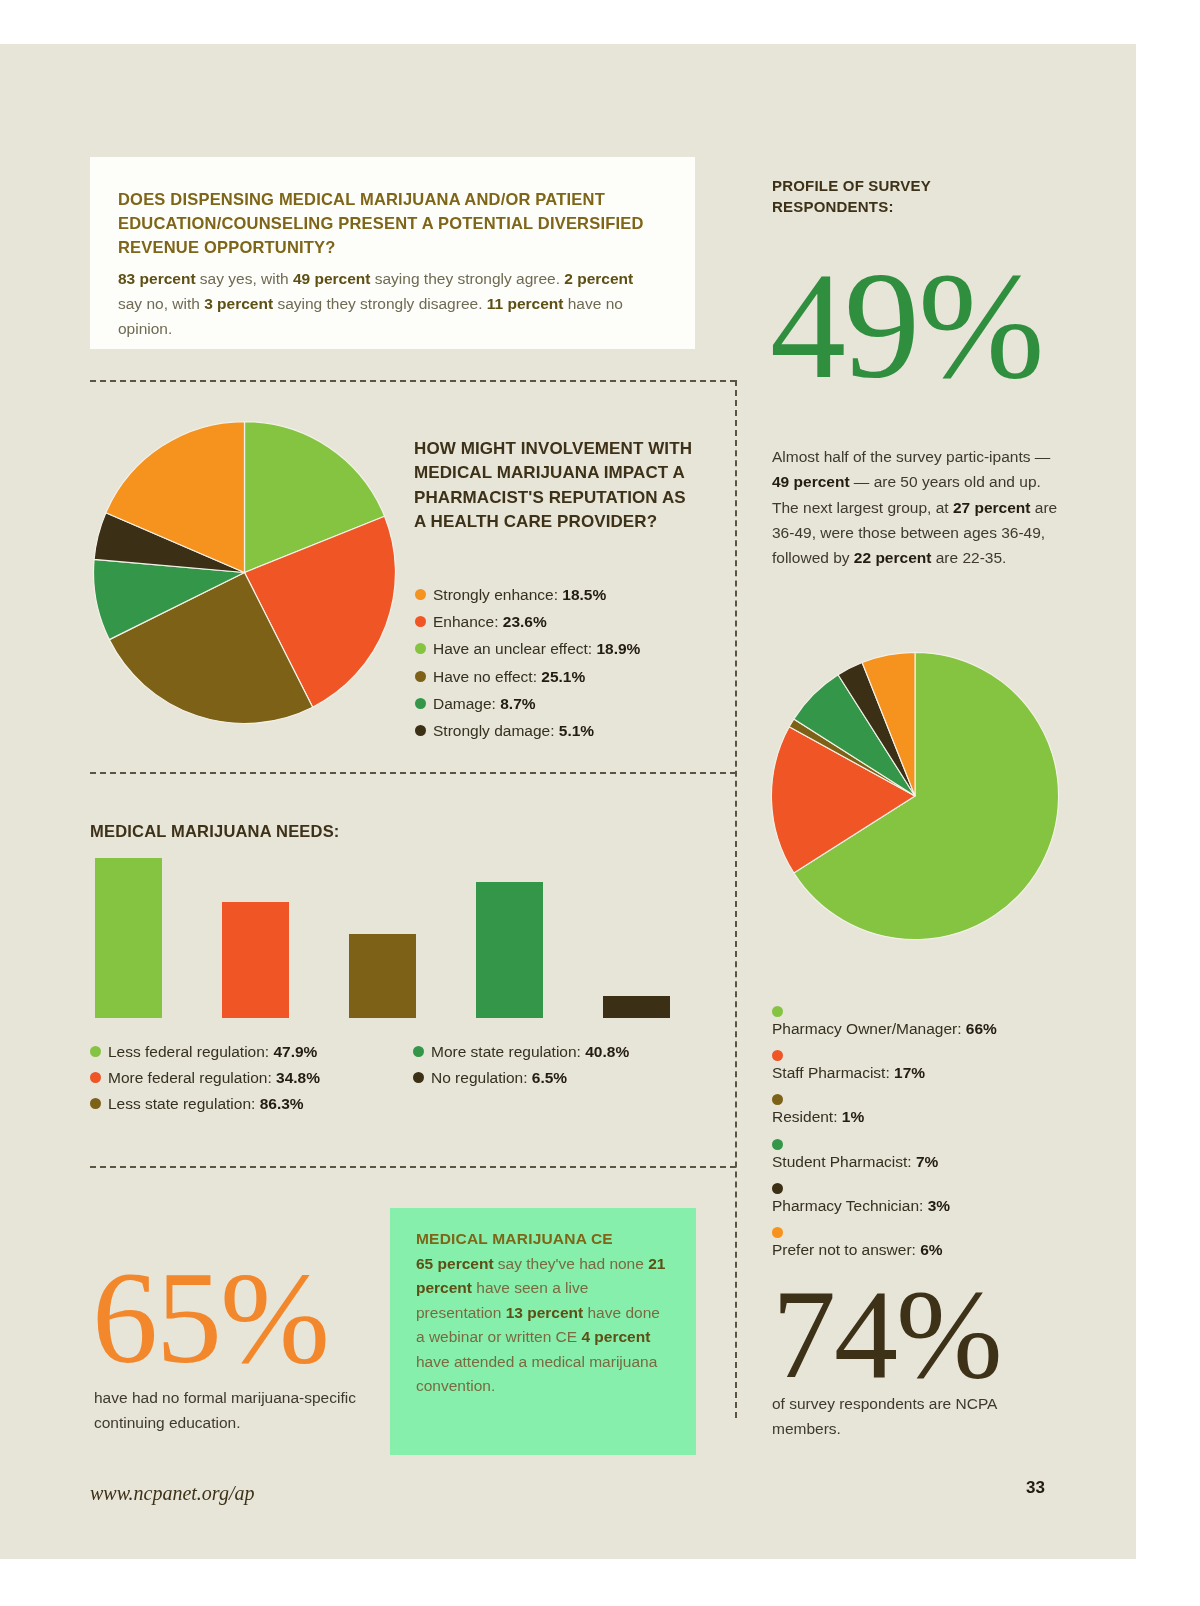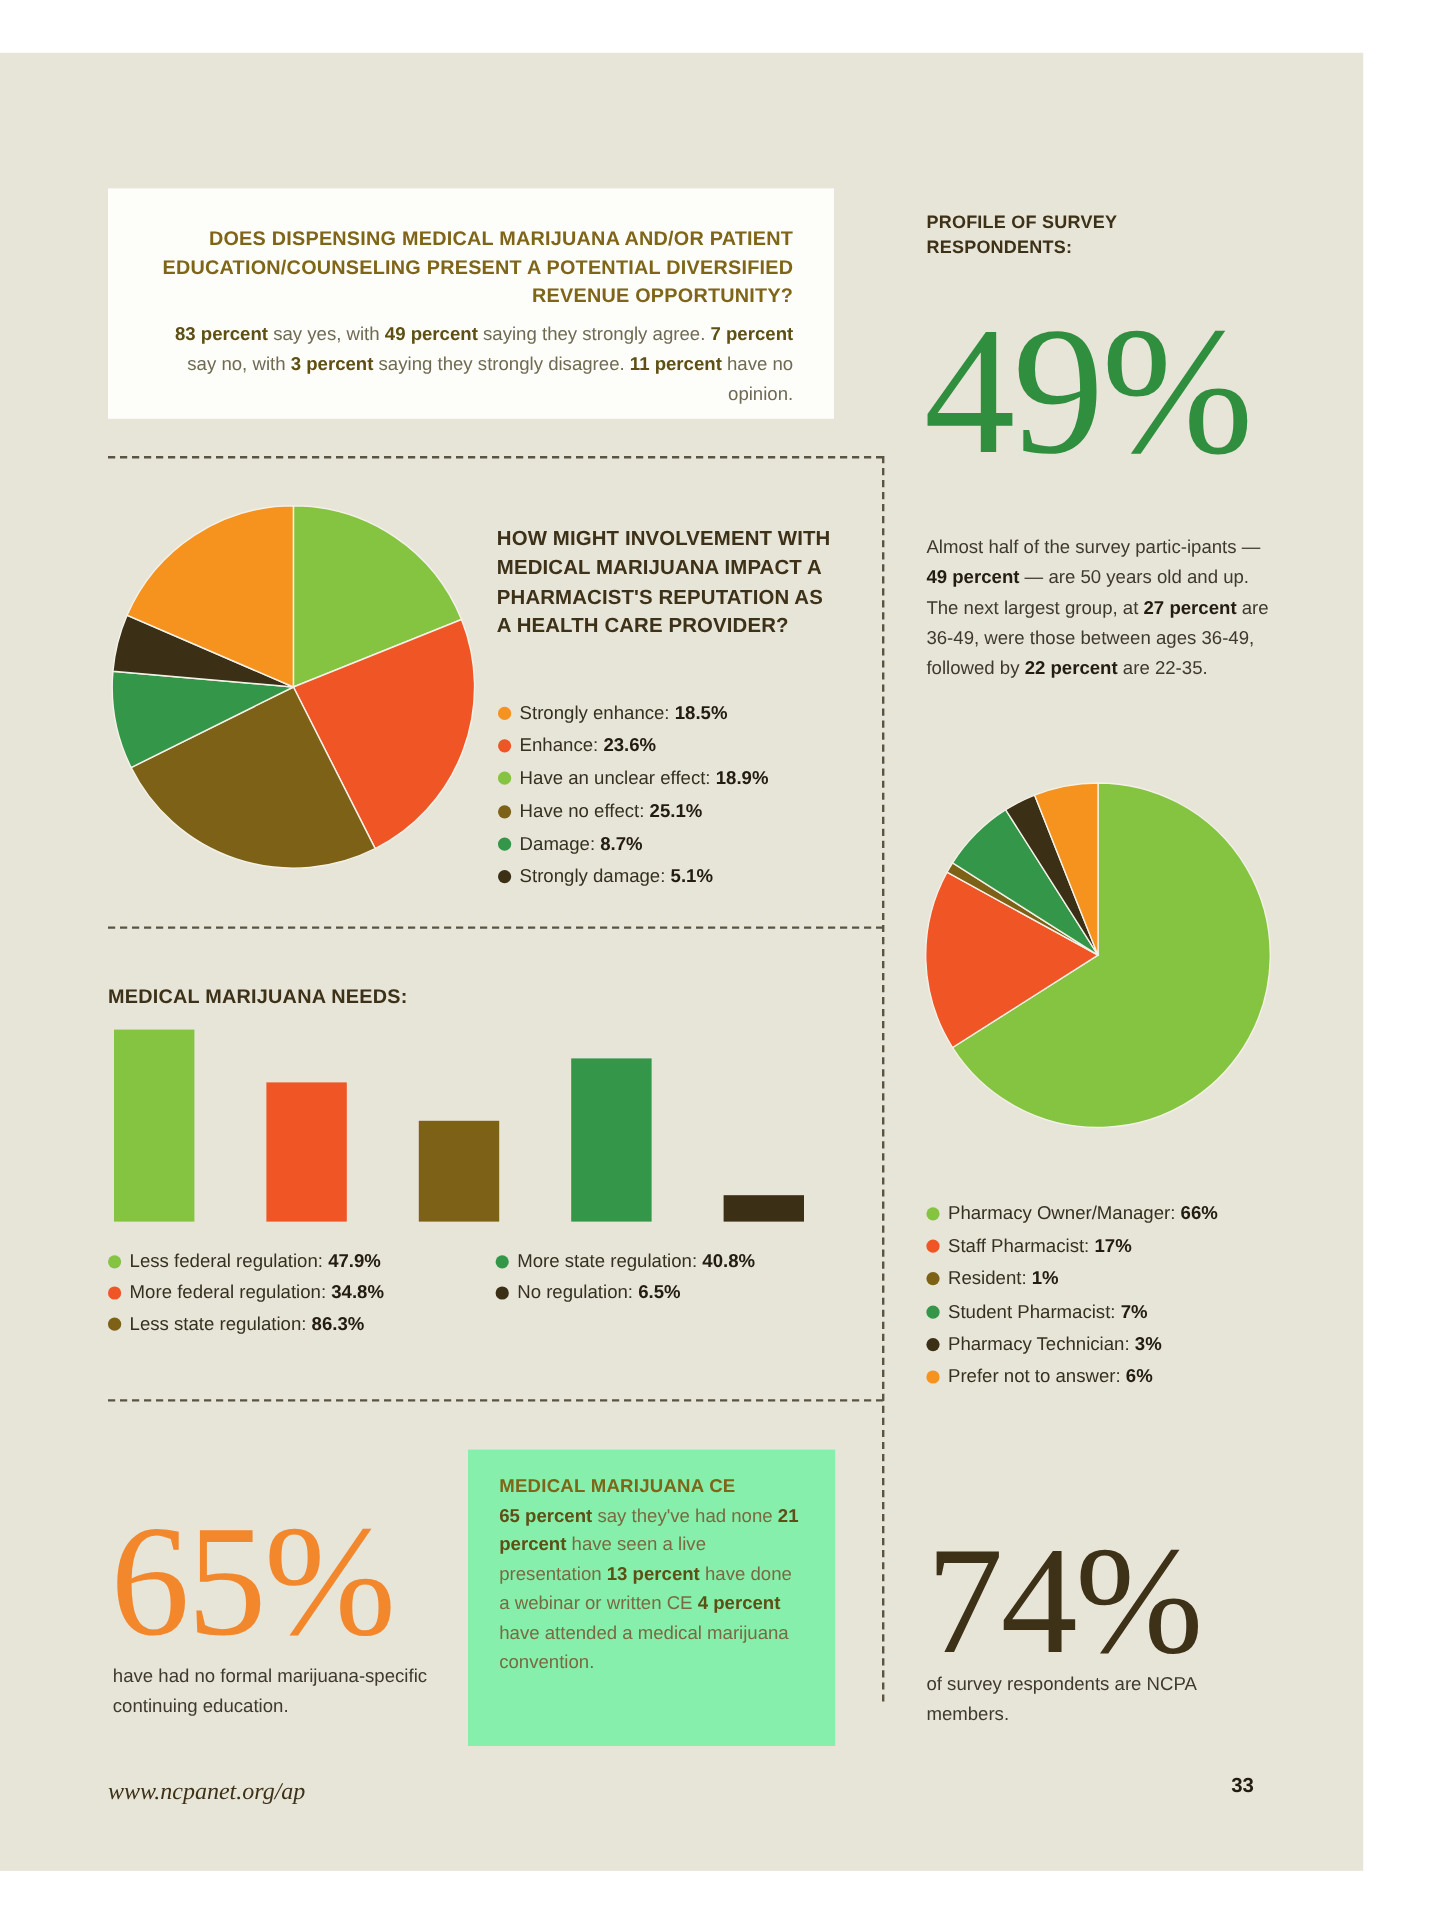--- a/index.html
+++ b/index.html
@@ -20,21 +20,20 @@
     width: 1136px; height: 1515px;
     background: #e7e4d8;
   }
 
   
   .callout-top {
     position: absolute;
     left: 90px; top: 157px;
     width: 605px; height: 192px;
     background: #fdfdfa;
-    text-align: right;
   }
   .callout-top .inner { padding: 30px 34px 0 28px; }
   .ct-head {
     font-size: 16.5px; font-weight: bold; line-height: 1.46;
     color: #7e6518; letter-spacing: .2px;
   }
   .ct-body {
     margin-top: 7px;
     font-size: 15.5px; line-height: 1.62; color: #6f6a52;
   }
@@ -103,21 +102,21 @@
     font-size: 152px; line-height: 1; color: #2f8f3e;
     letter-spacing: -2px;
   }
   .profile-body {
     position: absolute; left: 772px; top: 444px; width: 290px;
     font-size: 15.5px; line-height: 1.63; color: #3e3a2c;
   }
   .profile-body b { color: #231d10; }
 
   .legend-pie2 { position: absolute; left: 772px; top: 1000px; width: 300px; }
-  .legend-pie2 li { margin-bottom: 3px; }
+  .legend-pie2 li { margin-bottom: 3px; flex-direction: column; }
   .legend-pie2 li .lbl { display: block; }
 
   
   .big-65 {
     position: absolute; left: 92px; top: 1238px;
     font-family: "Liberation Serif", serif;
     font-size: 132px; line-height: 1; color: #f2872c;
     letter-spacing: -2px;
     margin-top: 14px;
   }
@@ -162,21 +161,21 @@
 </style>
 </head>
 <body>
 
 <div id="page">
   <div class="page-bg"></div>
 
   <div class="callout-top">
     <div class="inner">
       <div class="ct-head">DOES DISPENSING MEDICAL MARIJUANA AND/OR PATIENT EDUCATION/COUNSELING PRESENT A POTENTIAL DIVERSIFIED REVENUE OPPORTUNITY?</div>
-      <div class="ct-body"><b>83 percent</b><span> say yes, with </span><b>49 percent</b><span> saying they strongly agree. </span><b>7 percent</b><span> say no, with </span><b>3 percent</b><span> saying they strongly disagree. </span><b>11 percent</b><span> have no opinion.</span></div>
+      <div class="ct-body"><b>83 percent</b><span> say yes, with </span><b>49 percent</b><span> saying they strongly agree. </span><b>2 percent</b><span> say no, with </span><b>3 percent</b><span> saying they strongly disagree. </span><b>11 percent</b><span> have no opinion.</span></div>
     </div>
   </div>
 
   <div class="hdash" style="left:90px; top:380px; width:646px;"></div>
   <div class="hdash" style="left:90px; top:772px; width:646px;"></div>
   <div class="hdash" style="left:90px; top:1166px; width:646px;"></div>
   <div class="vdash" style="left:735px; top:380px; height:1038px;"></div>
 
   <div class="pie1">
     <svg viewBox="0 0 200 200">

